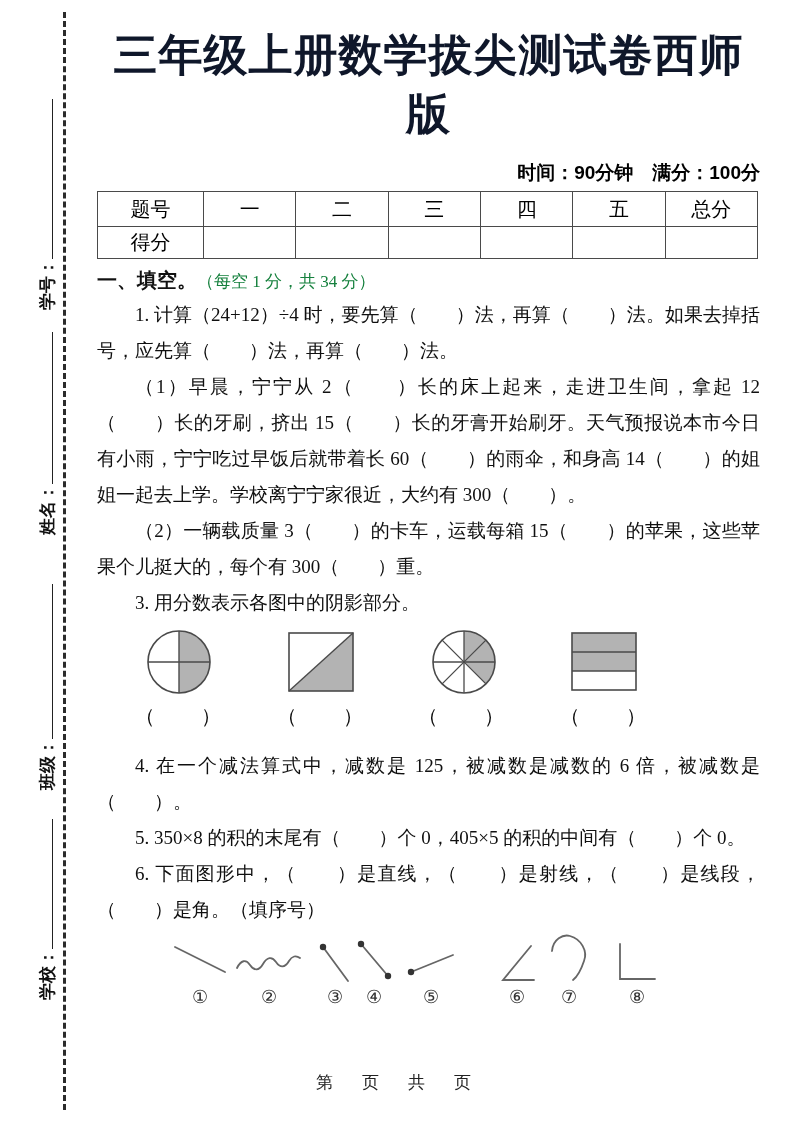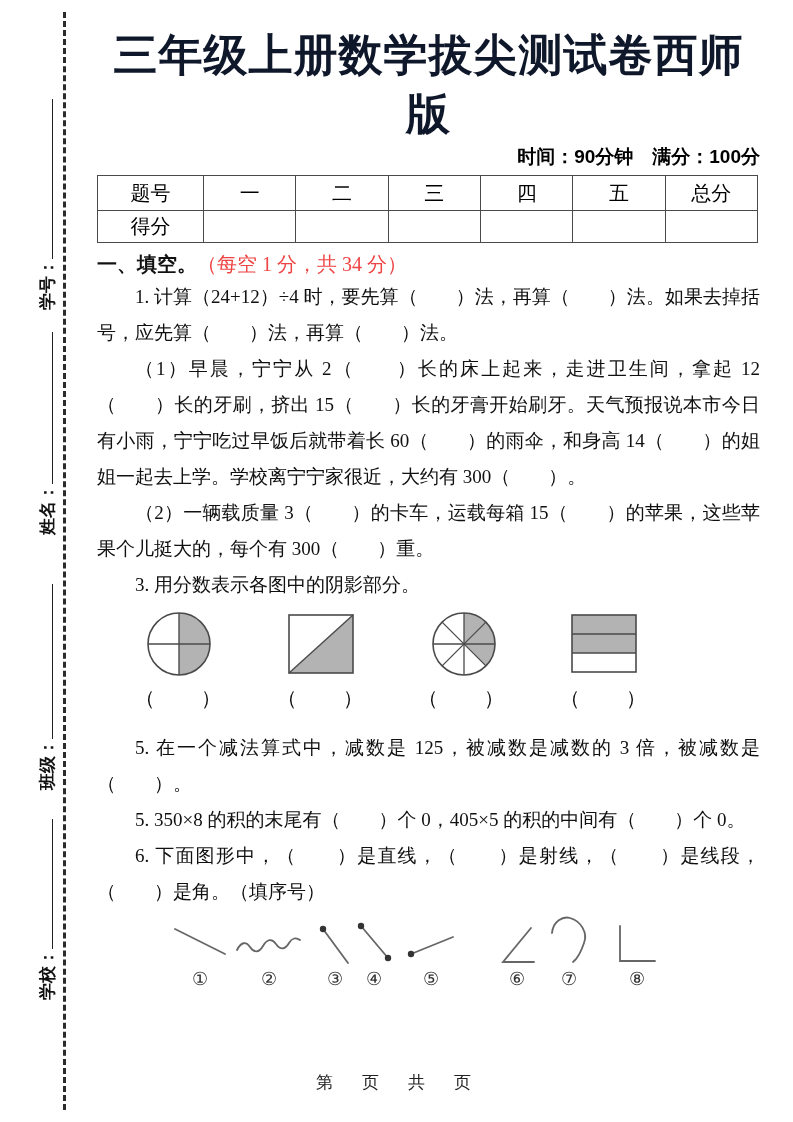--- a/index.html
+++ b/index.html
@@ -11,33 +11,33 @@
   .side-field { position:absolute; left:36px; transform-origin:0 0; transform:rotate(-90deg);
                 white-space:nowrap; font-weight:bold; font-size:17px; color:#111; }
   .side-field .blank { display:inline-block; border-bottom:1.5px solid #222; height:1em; vertical-align:baseline; }
 
   
   .main { position:absolute; left:97px; top:0; width:663px; }
   .title { margin-top:26px; text-align:center; font-family:"Liberation Sans", sans-serif;
            font-weight:bold; font-size:44px; letter-spacing:1px; color:#0f172a; }
   .subtitle { margin-top:16px; text-align:center; font-family:"Liberation Sans", sans-serif;
               font-weight:bold; font-size:32px; color:#000; }
-  .meta { margin-bottom:5px; text-align:right; font-family:"Liberation Sans", sans-serif;
+  .meta { margin-top:16px; margin-bottom:5px; text-align:right; font-family:"Liberation Sans", sans-serif;
           font-weight:bold; font-size:19px; color:#000; }
 
   table.score { width:661px; border-collapse:collapse; table-layout:fixed; }
   table.score td { border:1.5px solid #4a4a4a; text-align:center; vertical-align:middle;
                    font-family:"Liberation Sans", sans-serif; font-weight:normal; font-size:20px; color:#000; }
   table.score col.c0 { width:106px; }
   table.score tr.hdr td { height:35px; }
   table.score tr.scr td { height:32px; }
 
   .sec-head { margin-top:6px; font-size:20px; line-height:30px; }
   .sec-head .b { font-weight:bold; font-family:Liberation Serif, serif;text-align:center; }
-  .sec-head .n { font-size:20px; color:#ef4444; }
+  .sec-head .n { font-size:17px; color:#15803d; }
 
   .para { font-size:19px; line-height:36px; text-align:justify; text-indent:2em; color:#101010; }
 
   
   .shapes { position:relative; height:127px; }
   .shape { position:absolute; }
   .shape-paren { position:absolute; top:82px; transform:translateX(-50%); font-size:20px; letter-spacing:2px; }
 
   
   .figures { position:relative; height:95px; }
@@ -145,21 +145,21 @@
         <line x1="2" y1="21" x2="66" y2="21" stroke="#4a4a4a" stroke-width="1.6"></line>
         <line x1="2" y1="40" x2="66" y2="40" stroke="#4a4a4a" stroke-width="1.6"></line>
       </svg>
 
       <span class="shape-paren" style="left:82px;">（　　）</span>
       <span class="shape-paren" style="left:224px;">（　　）</span>
       <span class="shape-paren" style="left:365px;">（　　）</span>
       <span class="shape-paren" style="left:507px;">（　　）</span>
     </div>
 
-    <p class="para">5. 在一个减法算式中，减数是 125，被减数是减数的 3 倍，被减数是（　　）。</p>
+    <p class="para">4. 在一个减法算式中，减数是 125，被减数是减数的 6 倍，被减数是（　　）。</p>
     <p class="para">5. 350×8 的积的末尾有（　　）个 0，405×5 的积的中间有（　　）个 0。</p>
     <p class="para">6. 下面图形中，（　　）是直线，（　　）是射线，（　　）是线段，（　　）是角。（填序号）</p>
 
     <div class="figures">
       <svg width="620" height="60" viewBox="0 0 620 60">
         <g stroke="#666" stroke-width="1.8" fill="none" stroke-linecap="round">
           <line x1="78" y1="19" x2="128" y2="44"></line>
           <path d="M140,40 c4,-8 9,-9 13,-3 c4,6 9,6 13,-1 c4,-7 9,-8 13,-2 c4,6 9,6 13,-1 c3,-5 7,-6 11,-3"></path>
           <line x1="226" y1="19" x2="251" y2="53"></line>
           <line x1="264" y1="16" x2="291" y2="48"></line>

